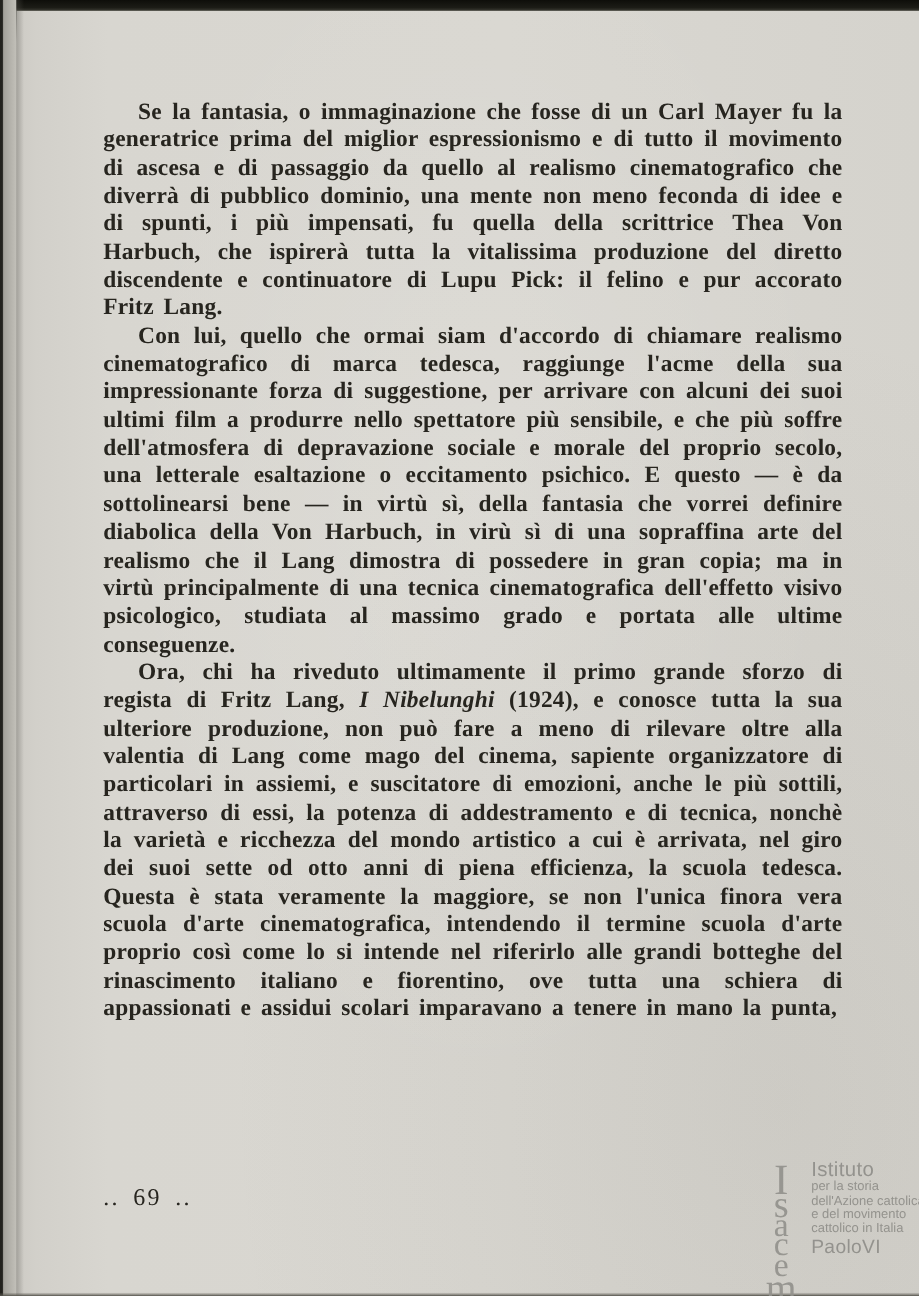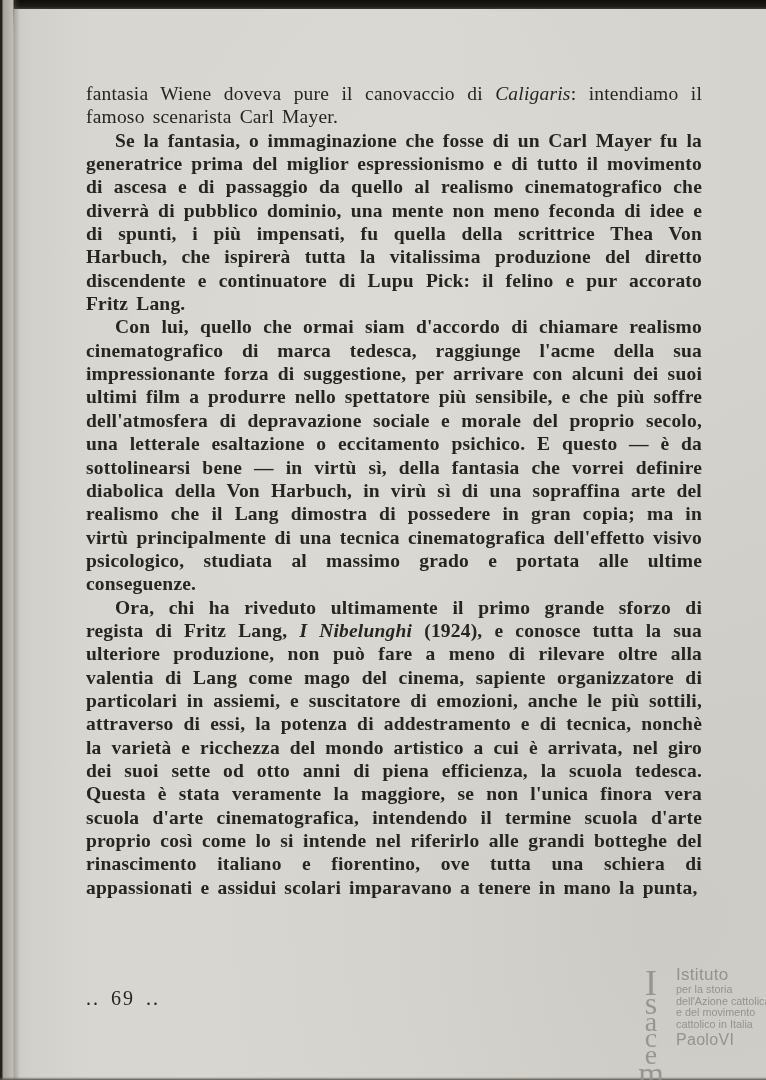--- a/index.html
+++ b/index.html
@@ -107,21 +107,20 @@
 <body>
 
 <div class="scan">
 
   <div class="edge-top"></div>
   <div class="corner-shadow"></div>
   <div class="edge-left"></div>
   <div class="edge-bottom"></div>
 
   <div class="text-block">
-      <p><span>fantasia Wiene doveva pure il canovaccio di </span><span class="italic">Caligaris</span><span>: intendiamo il famoso scenarista Carl Mayer.</span></p>
       <p class="indent"><span>Se la fantasia, o immaginazione che fosse di un Carl Mayer fu la generatrice prima del miglior espressionismo e di tutto il movimento di ascesa e di passaggio da quello al realismo cinematografico che diverrà di pubblico dominio, una mente non meno feconda di idee e di spunti, i più impensati, fu quella della scrittrice Thea Von Harbuch, che ispirerà tutta la vitalissima produzione del diretto discendente e continuatore di Lupu Pick: il felino e pur accorato Fritz Lang.</span></p>
       <p class="indent"><span>Con lui, quello che ormai siam d'accordo di chiamare realismo cinematografico di marca tedesca, raggiunge l'acme della sua impressionante forza di suggestione, per arrivare con alcuni dei suoi ultimi film a produrre nello spettatore più sensibile, e che più soffre dell'atmosfera di depravazione sociale e morale del proprio secolo, una letterale esaltazione o eccitamento psichico. E questo — è da sottolinearsi bene — in virtù sì, della fantasia che vorrei definire diabolica della Von Harbuch, in virù sì di una sopraffina arte del realismo che il Lang dimostra di possedere in gran copia; ma in virtù principalmente di una tecnica cinematografica dell'effetto visivo psicologico, studiata al massimo grado e portata alle ultime conseguenze.</span></p>
       <p class="indent"><span>Ora, chi ha riveduto ultimamente il primo grande sforzo di regista di Fritz Lang, </span><span class="italic">I Nibelunghi</span><span> (1924), e conosce tutta la sua ulteriore produzione, non può fare a meno di rilevare oltre alla valentia di Lang come mago del cinema, sapiente organizzatore di particolari in assiemi, e suscitatore di emozioni, anche le più sottili, attraverso di essi, la potenza di addestramento e di tecnica, nonchè la varietà e ricchezza del mondo artistico a cui è arrivata, nel giro dei suoi sette od otto anni di piena efficienza, la scuola tedesca. Questa è stata veramente la maggiore, se non l'unica finora vera scuola d'arte cinematografica, intendendo il termine scuola d'arte proprio così come lo si intende nel riferirlo alle grandi botteghe del rinascimento italiano e fiorentino, ove tutta una schiera di appassionati e assidui scolari imparavano a tenere in mano la punta,</span></p>
     </div>
 
   <div class="page-number">.. 69 ..</div>
 
   <div class="stamp">
     <div class="stamp-logo">
       <span class="gl-0">I</span>

